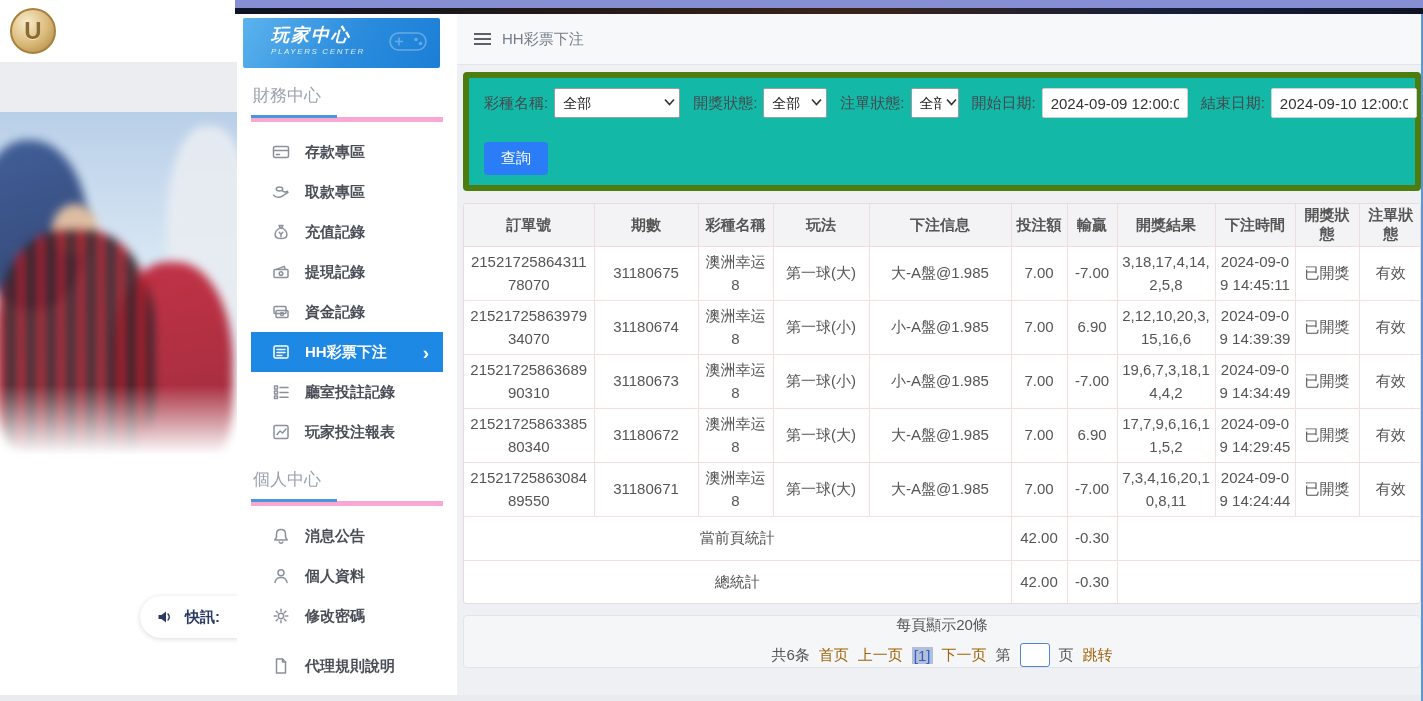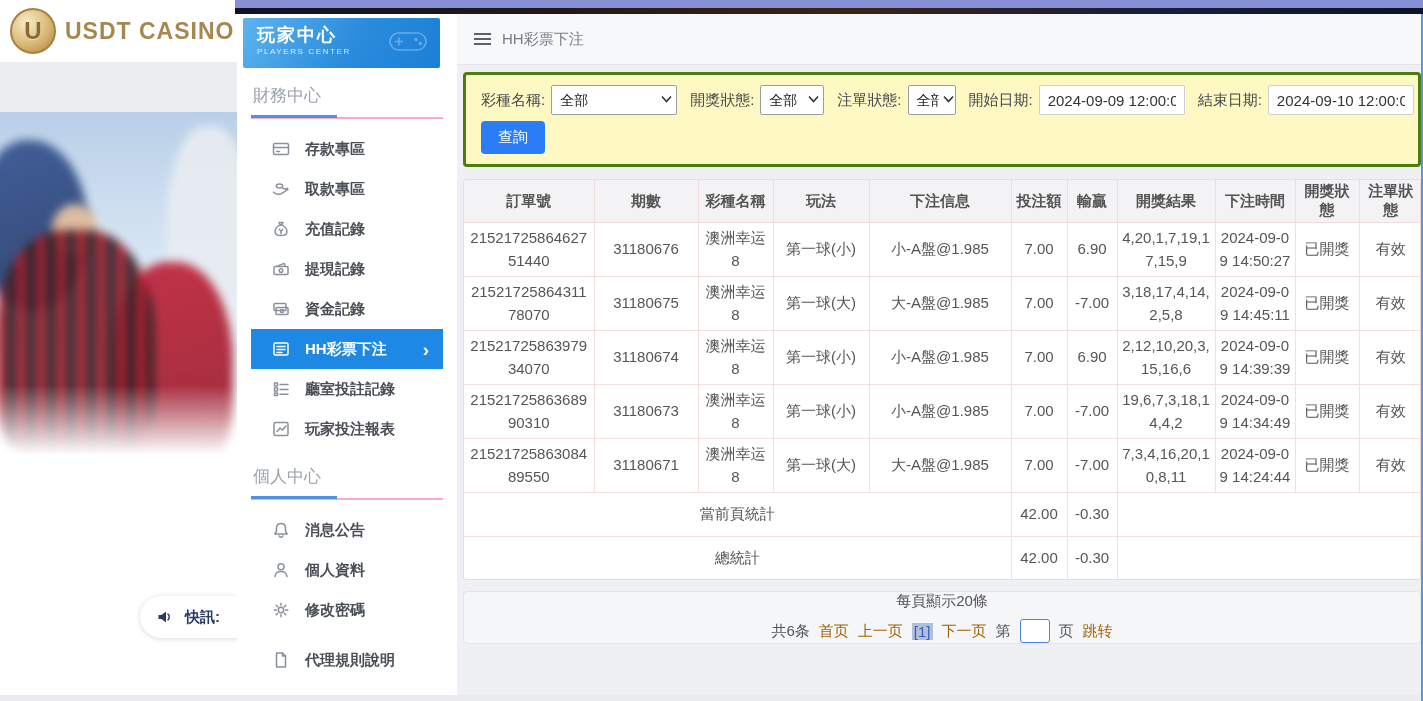--- a/index.html
+++ b/index.html
@@ -39,26 +39,26 @@
   
   .top-strips { position:absolute; left:235px; right:0; top:0; z-index:5; }
   .strip-purple { height:8px; background:#878fd4; }
   .strip-dark { height:6px; background:linear-gradient(90deg,#0e1424,#231a16 28%,#3a2418 52%,#17203a 78%,#0e1424); }
   .v-scrollbar { position:absolute; right:0; top:14px; width:2px; bottom:0; background:#5b94d8; z-index:7; }
   .bottom-strip { position:absolute; left:0; right:2px; bottom:0; height:6px; background:#e9ebef; z-index:6; }
 
   
   .sidebar { position:absolute; left:237px; top:13px; width:220px; bottom:0; background:#fff; z-index:3; }
   .sb-header { position:relative; margin:5px 17px 0 6px; height:50px; border-radius:2px; overflow:hidden;
-               background:linear-gradient(120deg,#5cb3ee 0%,#2b8cdd 55%,#1b7fd6 100%); padding:7px 0 0 14px; }
+               background:linear-gradient(120deg,#5cb3ee 0%,#2b8cdd 55%,#1b7fd6 100%); padding:7px 0 0 28px;font-style:italic; }
   .sb-title { font-size:18px; font-weight:700; color:#fff; letter-spacing:2px; line-height:21px; }
   .sb-subtitle { font-size:8px; letter-spacing:1.6px; color:rgba(255,255,255,.82); margin-top:1px; }
   .sb-gamepad { position:absolute; right:10px; top:8px; opacity:.38; }
   .sb-body { padding:0 14px; }
-  .sb-section-header { position:relative; margin-top:12px; padding:4px 0 10px 2px; border-bottom:2px solid #f9a8d4;
+  .sb-section-header { position:relative; margin-top:12px; padding:4px 0 10px 2px; border-bottom:5px solid #f9a8d4;
                font-size:17px; color:#9aa2ad; }
   .sb-section-header::after { content:""; position:absolute; left:0; bottom:-1px; width:86px; height:3px; background:#4a94e0; }
   .sb-list { margin-top:10px;font-weight:bold; }
   .sb-item { height:40px; display:flex; align-items:center; padding-left:20px; padding-right:14px; gap:14px;
              color:#4a4e57; font-size:15px; cursor:pointer; }
   .sb-item .ic { width:20px; display:flex; justify-content:center; }
   .sb-item svg { stroke:#8b919c; fill:none; stroke-width:1.5; stroke-linecap:round; stroke-linejoin:round; }
   .sb-item.active { background:#1e88e5; color:#fff; }
   .sb-item.active svg { stroke:#fff; }
   .sb-item .chev { display:none; margin-left:auto; color:#fff; font-size:19px; line-height:1; }
@@ -66,36 +66,36 @@
 
   
   .main { position:absolute; left:457px; top:14px; right:2px; bottom:0; background:#eff0f3; z-index:4; }
   .page-header { height:51px; background:#f7f8fa; border-bottom:1px solid #e3e5e9; display:flex; align-items:center;
                  padding-left:17px; gap:11px; }
   .burger { width:17px; display:flex; flex-direction:column; gap:3px; cursor:pointer; }
   .burger i { display:block; height:2px; background:#5b6167; }
   .page-title { font-size:15px; color:#757d88; }
   .content { padding:7px 0 0 6px; }
 
-  .filter-card { width:958px; background:#fef9c3; border:3px solid #4d7c0f; border-radius:4px; padding:10px 15px; }
+  .filter-card { width:958px; background:#14b8a6; border:6px solid #4d7c0f; border-radius:4px; padding:10px 15px; }
   .filter-row { display:flex; align-items:center; gap:6px; font-size:15px; color:#45494f; white-space:nowrap; }
   .flabel { margin-left:7px; }
   .flabel:first-child { margin-left:0; }
   .sel { position:relative; display:inline-flex; }
   .sel select { appearance:none; -webkit-appearance:none; height:30px; border:1px solid #999ea6; border-radius:2px;
                 background:#fff; font-size:14px; color:#222; padding:0 20px 0 8px;
                 font-family:"Liberation Sans","DejaVu Sans",sans-serif; }
   .sel svg { position:absolute; right:5px; top:10px; pointer-events:none; }
   .sel.wide select { width:126px; }
   .sel.mid select { width:64px; }
   .sel.small select { width:48px; padding-right:16px; }
   .sel.small svg { right:2px; }
   .date-input { width:146px; height:30px; border:1px solid #cfd1d5; border-radius:2px; font-size:15px; color:#333;
                 padding:0 8px; font-family:"Liberation Sans","DejaVu Sans",sans-serif; }
-  .btn-row { margin-top:6px; }
+  .btn-row { margin-top:24px; }
   .search-btn { background:#2a7cf7; color:#fff; border:none; border-radius:4px; font-size:15px; padding:7px 17px;
                 cursor:pointer; font-family:"Liberation Sans","DejaVu Sans",sans-serif; }
 
   .table-card { margin-top:12px; width:958px; background:#fff; border:1px solid #ecdada; border-radius:3px; overflow:hidden; }
   table { width:100%; border-collapse:collapse; table-layout:fixed; }
   th { background:#f3f3f5; height:38px; font-size:15px; color:#555; font-weight:700; border:1px solid #f3dbdb; padding:2px; }
   td { font-size:15px; color:#555; text-align:center; border:1px solid #f5dede; padding:4px 3px; line-height:1.5;
        word-break:break-all; }
   tr:first-child th { border-top:none; }
   th:first-child, td:first-child { border-left:none; }
@@ -114,21 +114,20 @@
 </head>
 <body>
 
 <div class="screen">
 
   <div class="left-region">
     <div class="logo-bar">
       <div class="logo-badge">
         <span class="mono">U</span>
       </div>
-      <div class="logo-text">USDT CASINO</div>
     </div>
     <div class="left-gray"></div>
     <div class="hero">
       <div class="blob blob-white"></div>
       <div class="blob blob-navy"></div>
       <div class="blob blob-red"></div>
       <div class="blob blob-head"></div>
       <div class="blob blob-stripes"></div>
       <div class="hero-fade"></div>
     </div>
@@ -382,33 +381,20 @@
                 <th>投注額</th>
                 <th>輸贏</th>
                 <th>開獎結果</th>
                 <th>下注時間</th>
                 <th>開獎狀態</th>
                 <th>注單狀態</th>
               </tr>
             </thead>
           <tbody class="data-rows" id="table-body">
               <tr>
-                <td>2152172586462751440</td>
-                <td>31180676</td>
-                <td>澳洲幸运8</td>
-                <td>第一球(小)</td>
-                <td>小-A盤@1.985</td>
-                <td>7.00</td>
-                <td>6.90</td>
-                <td>4,20,1,7,19,17,15,9</td>
-                <td>2024-09-09 14:50:27</td>
-                <td>已開獎</td>
-                <td>有效</td>
-              </tr>
-              <tr>
                 <td>2152172586431178070</td>
                 <td>31180675</td>
                 <td>澳洲幸运8</td>
                 <td>第一球(大)</td>
                 <td>大-A盤@1.985</td>
                 <td>7.00</td>
                 <td>-7.00</td>
                 <td>3,18,17,4,14,2,5,8</td>
                 <td>2024-09-09 14:45:11</td>
                 <td>已開獎</td>
@@ -430,20 +416,33 @@
               <tr>
                 <td>2152172586368990310</td>
                 <td>31180673</td>
                 <td>澳洲幸运8</td>
                 <td>第一球(小)</td>
                 <td>小-A盤@1.985</td>
                 <td>7.00</td>
                 <td>-7.00</td>
                 <td>19,6,7,3,18,14,4,2</td>
                 <td>2024-09-09 14:34:49</td>
+                <td>已開獎</td>
+                <td>有效</td>
+              </tr>
+              <tr>
+                <td>2152172586338580340</td>
+                <td>31180672</td>
+                <td>澳洲幸运8</td>
+                <td>第一球(大)</td>
+                <td>大-A盤@1.985</td>
+                <td>7.00</td>
+                <td>6.90</td>
+                <td>17,7,9,6,16,11,5,2</td>
+                <td>2024-09-09 14:29:45</td>
                 <td>已開獎</td>
                 <td>有效</td>
               </tr>
               <tr>
                 <td>2152172586308489550</td>
                 <td>31180671</td>
                 <td>澳洲幸运8</td>
                 <td>第一球(大)</td>
                 <td>大-A盤@1.985</td>
                 <td>7.00</td>

